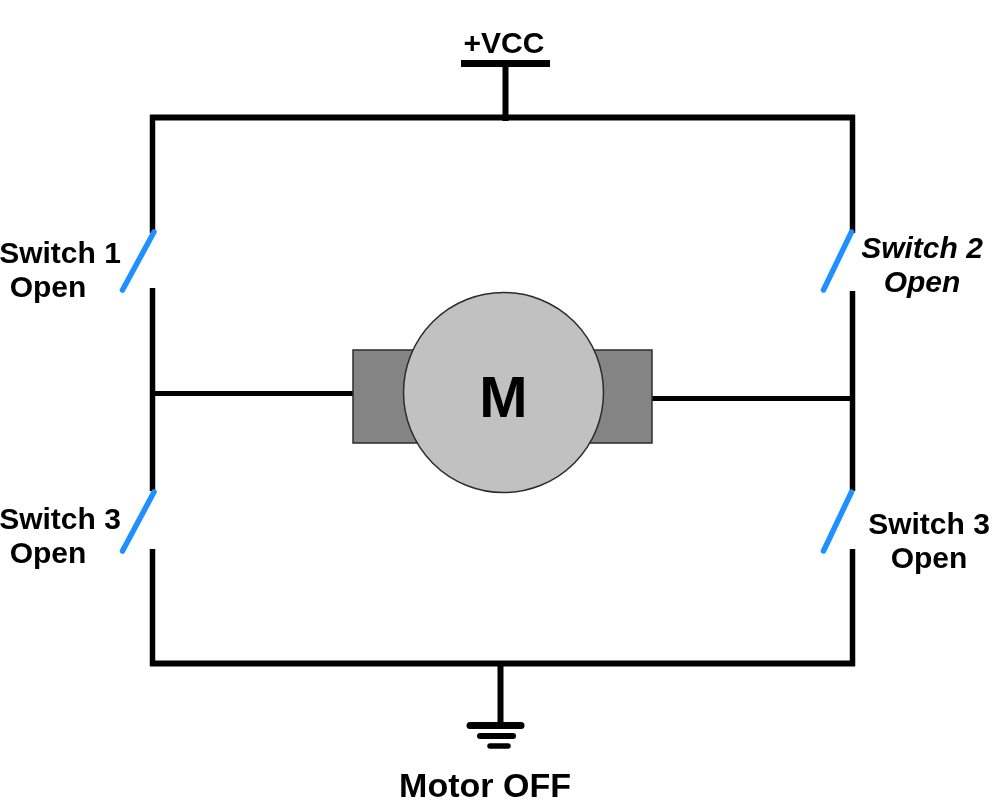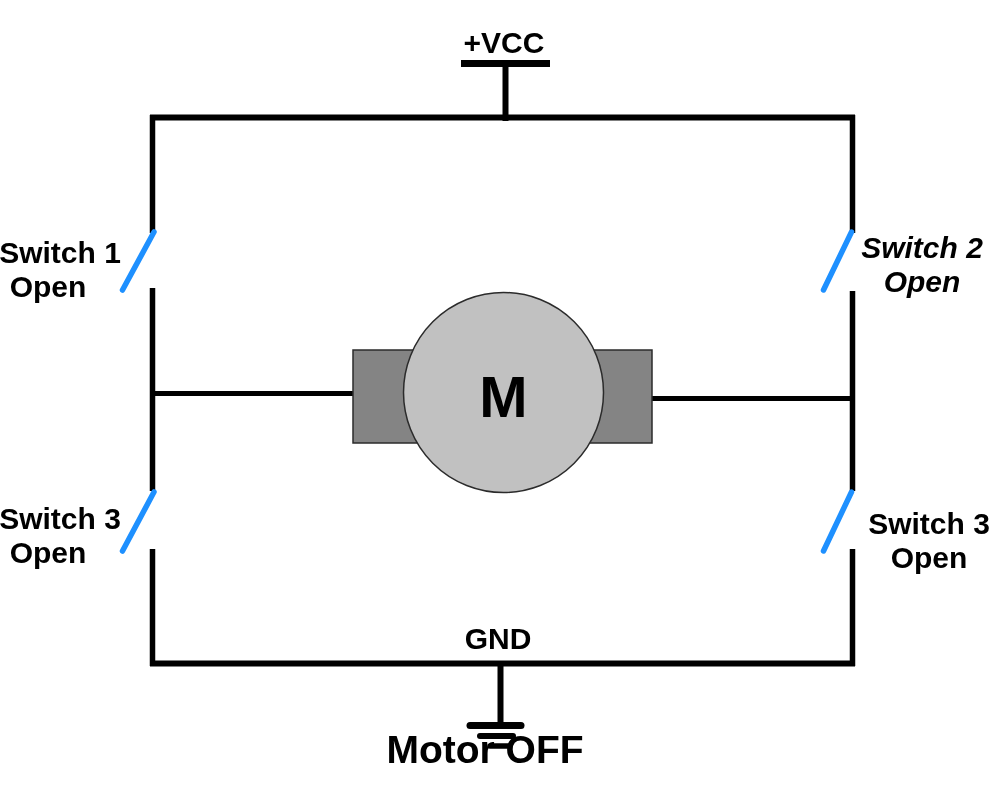--- a/index.html
+++ b/index.html
@@ -60,21 +60,21 @@
     position: absolute;
     font-weight: bold;
     color: var(--text);
     text-align: center;
     white-space: nowrap;
     font-size: 30px;
     line-height: 34px;
   }
   .vcc-label   { left: 404px; top: 26px;  width: 200px; }
   .gnd-label   { left: 398px; top: 622px; width: 200px; }
-  .motor-off   { left: 335px; top: 732px; width: 300px; font-size: 39px; line-height: 35px; text-align: center; }
+  .motor-off   { left: 335px; top: 768px; width: 300px; font-size: 34px; line-height: 35px; text-align: center; }
   .motor-m     { left: 403px; top: 368px; width: 201px; font-size: 58px; line-height: 58px; }
   .switch-label  { }
   .sw1 { left: -5px;  top: 236px; width: 130px; }
   .sw2 { left: 857px; top: 231px; width: 130px; font-style: italic; }
   .sw3 { left: -5px;  top: 502px; width: 130px; }
   .sw4 { left: 864px; top: 507px; width: 130px; }
   .sw-name, .sw-state { line-height: 34px; }
   .shift-left { transform: translateX(-12px); }
 </style>
 </head>
@@ -116,21 +116,20 @@
 
     <g>
       <line class="wire w6" x1="500.5" y1="661" x2="500.5" y2="725"></line>
       <line class="gbar w7" x1="470" y1="725.5" x2="521" y2="725.5"></line>
       <line class="gbar w6" x1="480" y1="736" x2="513" y2="736"></line>
       <line class="gbar w55" x1="490" y1="746" x2="508" y2="746"></line>
     </g>
   </svg>
 
   <div class="label vcc-label">+VCC</div>
-  <div class="label gnd-label">GND</div>
   <div class="label motor-m">M</div>
   <div class="label motor-off">Motor OFF</div>
 
   <div class="label switch-label sw1">
     <div class="sw-name">Switch 1</div>
     <div class="sw-state shift-left">Open</div>
   </div>
 
   <div class="label switch-label sw2">
     <div class="sw-name">Switch 2</div>

